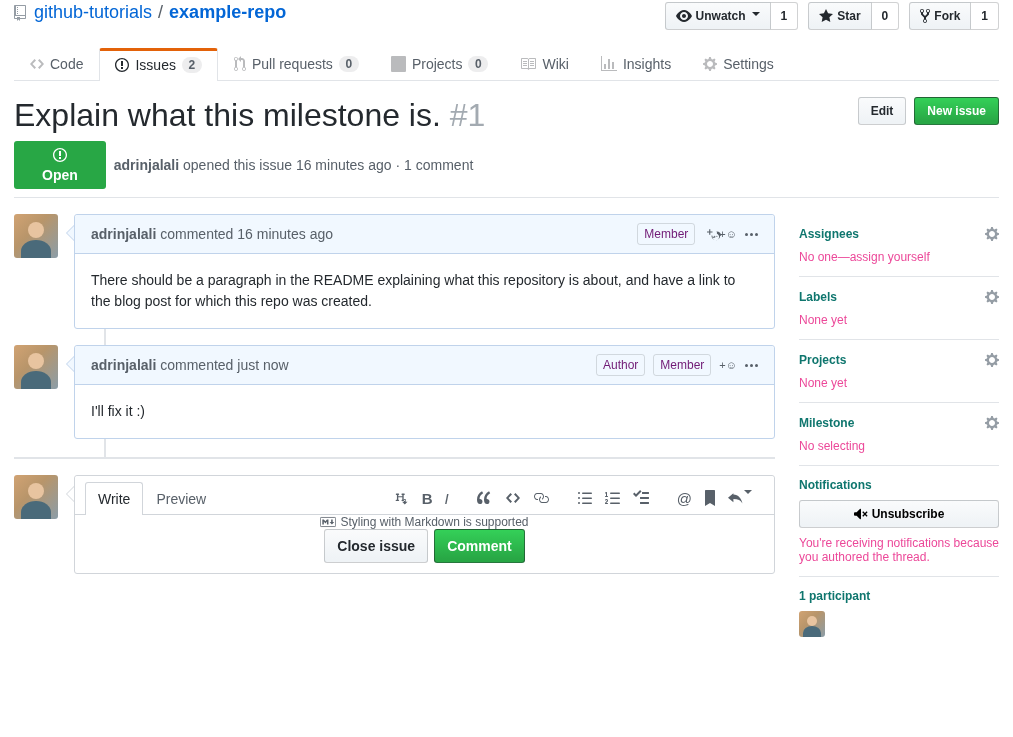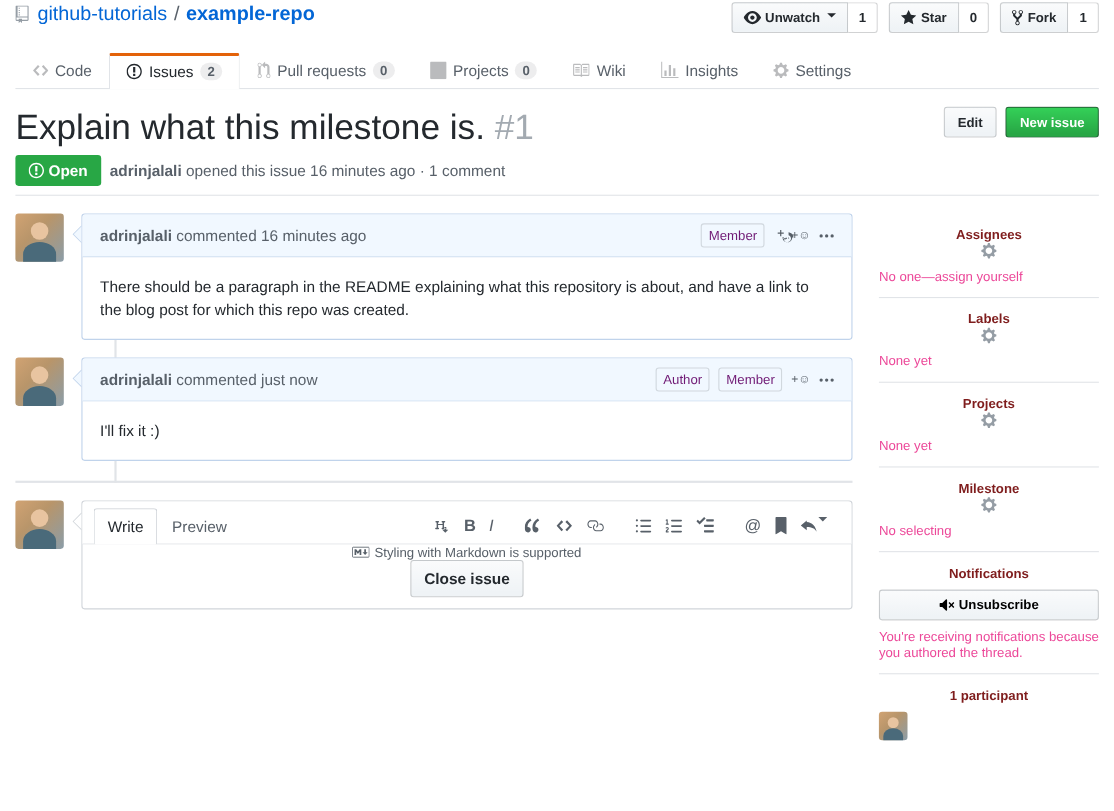--- a/index.html
+++ b/index.html
@@ -30,21 +30,21 @@
 
 
 .issue-header { padding: 16px 0 8px; border-bottom: 1px solid #e1e4e8; margin-bottom: 16px; }
 .issue-title-row { display: flex; justify-content: space-between; align-items: flex-start; }
 .issue-title { font-size: 32px; font-weight: 400; line-height: 1.125; }
 .issue-number { color: #a3aab1; font-weight: 300; }
 .issue-actions { display: flex; gap: 8px; flex-shrink: 0; margin-left: 16px; }
 .btn { display: inline-flex; align-items: center; padding: 3px 12px; font-size: 12px; font-weight: 600; line-height: 20px; background: linear-gradient(-180deg,#fafbfc,#eff3f6 90%); border: 1px solid rgba(27,31,35,.2); border-radius: 3px; cursor: pointer; color: #24292e; }
 .btn-primary { background: linear-gradient(-180deg,#34d058,#28a745 90%); color: #fff; border-color: rgba(27,31,35,.5); }
 .issue-meta { margin-top: 8px; display: flex; align-items: center; gap: 8px; font-size: 14px; color: #586069; }
-.state-badge { display: inline-flex; align-items: center; gap: 4px; background: #28a745; color: #fff; padding: 6px 12px; border-radius: 3px; font-weight: 600; }
+.state-badge { display: inline-flex; align-items: center; gap: 4px; background: #28a745; color: #fff; padding: 6px 28px; border-radius: 3px; font-weight: 600; flex-direction: column; }
 .state-badge svg { fill: #fff; }
 .issue-meta strong { color: #586069; font-weight: 600; }
 
 
 .discussion-layout { display: flex; gap: 24px; }
 .discussion-main { flex: 1; min-width: 0; }
 .discussion-sidebar { width: 200px; flex-shrink: 0; font-size: 12px; color: #586069; }
 
 
 .timeline-item { display: flex; gap: 16px; margin-bottom: 16px; }
@@ -80,21 +80,21 @@
 .form-textarea { width: 100%; min-height: 100px; padding: 8px; border: 1px solid #d1d5da; border-radius: 3px 3px 0 0; font-family: inherit; font-size: 14px; resize: vertical; border-bottom: 1px dashed #d1d5da; }
 .form-textarea::placeholder { color: #6a737d; }
 .drag-text { padding: 7px 10px; font-size: 13px; color: #586069; background: #fafbfc; border: 1px solid #d1d5da; border-top: 0; border-radius: 0 0 3px 3px; margin-top: -4px; }
 .form-footer { display: flex; justify-content: space-between; align-items: center; padding: 0 10px 10px; flex-direction: column; }
 .markdown-hint { font-size: 12px; color: #586069; display: flex; align-items: center; gap: 4px; }
 .form-buttons { display: flex; gap: 6px; }
 .btn-lg { padding: 6px 12px; font-size: 14px; }
 
 
 .sidebar-item { padding: 12px 0; border-bottom: 1px solid #e1e4e8; }
-.sidebar-item-header { display: flex; justify-content: space-between; align-items: center; font-size: 12px; font-weight: 600; color: #7f1d1d; margin-bottom: 8px; flex-direction: column; }
+.sidebar-item-header { display: flex; justify-content: space-between; align-items: center; font-size: 12px; font-weight: 600; color: #0f766e; margin-bottom: 8px; }
 .sidebar-gear { fill: #959da5; cursor: pointer; }
 .sidebar-item-body { font-size: 12px; color: #ec4899; }
 .unsubscribe-btn { display: flex; align-items: center; justify-content: center; gap: 4px; width: 100%; padding: 3px 10px; font-size: 12px; font-weight: 600; line-height: 20px; background: linear-gradient(-180deg,#fafbfc,#eff3f6 90%); border: 1px solid rgba(27,31,35,.2); border-radius: 3px; cursor: pointer; margin-bottom: 8px; }
 .participant-avatar { width: 26px; height: 26px; border-radius: 3px; background: linear-gradient(135deg, #d1a373 0%, #b8956a 40%, #8b9da8 100%); display: inline-block; position: relative; overflow: hidden; }
 .participant-avatar::before { content: ""; position: absolute; top: 5px; left: 50%; transform: translateX(-50%); width: 10px; height: 10px; border-radius: 50%; background: #e8c4a0; }
 .participant-avatar::after { content: ""; position: absolute; bottom: -3px; left: 50%; transform: translateX(-50%); width: 18px; height: 14px; border-radius: 50% 50% 0 0; background: #4a6a7a; }
 .kebab { display: inline-flex; flex-direction: row; gap: 2px; cursor: pointer; }
 .kebab span { width: 3px; height: 3px; border-radius: 50%; background: #586069; }
 </style>
 </head>
@@ -354,20 +354,21 @@
             <div class="form-footer">
               <span class="markdown-hint">
                 <svg width="16" height="12" viewBox="0 0 208 128">
                     <rect width="198" height="118" x="5" y="5" ry="10" stroke="#586069" stroke-width="10" fill="none"></rect>
                     <path fill="#586069" d="M30 98V30h20l20 25 20-25h20v68H90V59L70 84 50 59v39H30zm125 0l-30-33h20V30h20v35h20l-30 33z"></path>
                   </svg>
                 <span>Styling with Markdown is supported</span>
               </span>
               <div class="form-buttons">
                 <button class="btn btn-lg">Close issue</button>
+                <button class="btn btn-primary btn-lg">Comment</button>
               </div>
             </div>
           </div>
         </div>
       </div>
 
     </div>
 
     <aside class="discussion-sidebar">
       <div class="sidebar-item">

